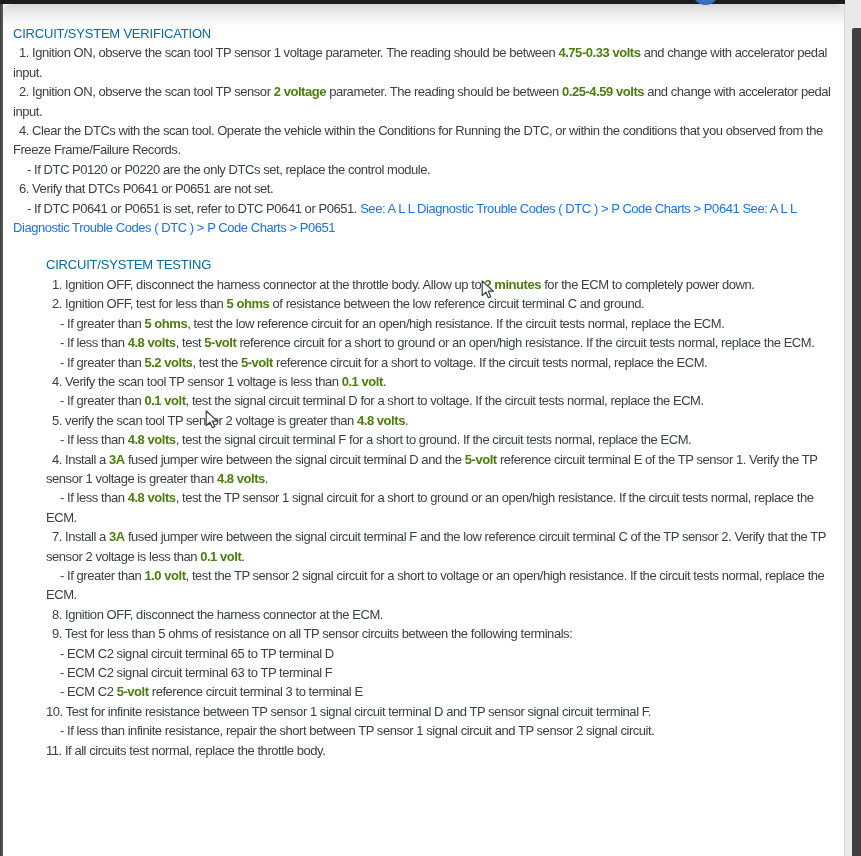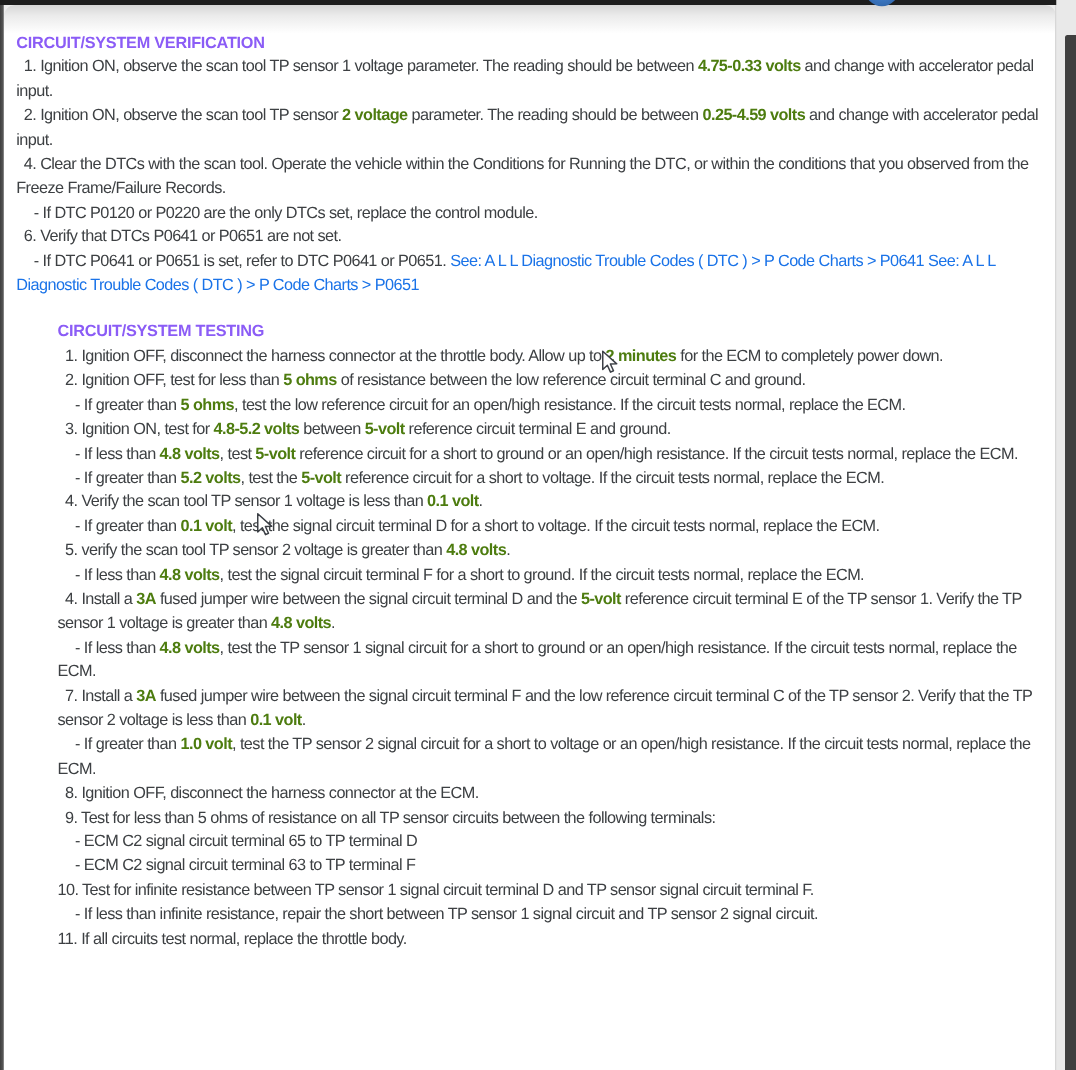--- a/index.html
+++ b/index.html
@@ -18,21 +18,21 @@
        background:radial-gradient(circle at 50% 35%, #78a9e0 0%, #3b76c0 55%, #2a5d9e 100%);z-index:6;}
   
   .panel{position:absolute;left:3px;top:4px;right:16px;bottom:0;background:#ffffff;
          border-top-left-radius:9px;border-top-right-radius:9px;z-index:1;}
   .top-shade{position:absolute;left:0;top:0;right:0;height:24px;
          background:linear-gradient(to bottom,#d6d6d6 0%,#ebebeb 35%,#ffffff 95%);
          border-top-left-radius:9px;border-top-right-radius:9px;}
   
   .doc{position:absolute;left:13px;top:24px;width:830px;
        font-size:13px;letter-spacing:-0.45px;line-height:19.4px;color:#3d4043;z-index:2;}
-  .hd{font-weight:700;color:#8b5cf6;letter-spacing:-0.2px;}
+  .hd{font-weight:400;color:#0369a1;letter-spacing:-0.2px;}
   .sec + .sec{margin-top:18px;margin-left:33px;}
   p.ln{margin:0;text-indent:6px;}
   p.num2{text-indent:0;}
   p.sub{text-indent:14px;}
   p.sub2{text-indent:26px;}
   .b{font-weight:700;color:#4d7c0f;}
   .lnk{color:#1a73e8;cursor:pointer;}
   
   .cursor{position:absolute;z-index:20;pointer-events:none;}
 </style>
@@ -57,35 +57,35 @@
       <p class="ln num"><span>4. Clear the DTCs with the scan tool. Operate the vehicle within the Conditions for Running the DTC, or within the conditions that you observed from the Freeze Frame/Failure Records.</span></p>
       <p class="ln sub"><span>- If DTC P0120 or P0220 are the only DTCs set, replace the control module.</span></p>
       <p class="ln num"><span>6. Verify that DTCs P0641 or P0651 are not set.</span></p>
       <p class="ln sub"><span>- If DTC P0641 or P0651 is set, refer to DTC P0641 or P0651. </span><span class="lnk">See: A L L Diagnostic Trouble Codes ( DTC ) &gt; P Code Charts &gt; P0641 See: A L L Diagnostic Trouble Codes ( DTC ) &gt; P Code Charts &gt; P0651</span></p>
     </section>
     <section class="sec">
       <div class="hd">CIRCUIT/SYSTEM TESTING</div>
       <p class="ln num"><span>1. Ignition OFF, disconnect the harness connector at the throttle body. Allow up to </span><span class="b">2 minutes</span><span> for the ECM to completely power down.</span></p>
       <p class="ln num"><span>2. Ignition OFF, test for less than </span><span class="b">5 ohms</span><span> of resistance between the low reference circuit terminal C and ground.</span></p>
       <p class="ln sub"><span>- If greater than </span><span class="b">5 ohms</span><span>, test the low reference circuit for an open/high resistance. If the circuit tests normal, replace the ECM.</span></p>
-      <p class="ln num"><span>3. Ignition ON, test for </span><span class="b">4.8-5.2 volts</span><span> between </span><span class="b">5-volt</span><span> reference circuit terminal E and ground.</span></p>
       <p class="ln sub"><span>- If less than </span><span class="b">4.8 volts</span><span>, test </span><span class="b">5-volt</span><span> reference circuit for a short to ground or an open/high resistance. If the circuit tests normal, replace the ECM.</span></p>
       <p class="ln sub"><span>- If greater than </span><span class="b">5.2 volts</span><span>, test the </span><span class="b">5-volt</span><span> reference circuit for a short to voltage. If the circuit tests normal, replace the ECM.</span></p>
       <p class="ln num"><span>4. Verify the scan tool TP sensor 1 voltage is less than </span><span class="b">0.1 volt</span><span>.</span></p>
       <p class="ln sub"><span>- If greater than </span><span class="b">0.1 volt</span><span>, test the signal circuit terminal D for a short to voltage. If the circuit tests normal, replace the ECM.</span></p>
       <p class="ln num"><span>5. verify the scan tool TP sensor 2 voltage is greater than </span><span class="b">4.8 volts</span><span>.</span></p>
       <p class="ln sub"><span>- If less than </span><span class="b">4.8 volts</span><span>, test the signal circuit terminal F for a short to ground. If the circuit tests normal, replace the ECM.</span></p>
       <p class="ln num"><span>4. Install a </span><span class="b">3A</span><span> fused jumper wire between the signal circuit terminal D and the </span><span class="b">5-volt</span><span> reference circuit terminal E of the TP sensor 1. Verify the TP sensor 1 voltage is greater than </span><span class="b">4.8 volts</span><span>.</span></p>
       <p class="ln sub"><span>- If less than </span><span class="b">4.8 volts</span><span>, test the TP sensor 1 signal circuit for a short to ground or an open/high resistance. If the circuit tests normal, replace the ECM.</span></p>
       <p class="ln num"><span>7. Install a </span><span class="b">3A</span><span> fused jumper wire between the signal circuit terminal F and the low reference circuit terminal C of the TP sensor 2. Verify that the TP sensor 2 voltage is less than </span><span class="b">0.1 volt</span><span>.</span></p>
       <p class="ln sub"><span>- If greater than </span><span class="b">1.0 volt</span><span>, test the TP sensor 2 signal circuit for a short to voltage or an open/high resistance. If the circuit tests normal, replace the ECM.</span></p>
       <p class="ln num"><span>8. Ignition OFF, disconnect the harness connector at the ECM.</span></p>
       <p class="ln num"><span>9. Test for less than 5 ohms of resistance on all TP sensor circuits between the following terminals:</span></p>
       <p class="ln sub"><span>- ECM C2 signal circuit terminal 65 to TP terminal D</span></p>
       <p class="ln sub"><span>- ECM C2 signal circuit terminal 63 to TP terminal F</span></p>
+      <p class="ln sub"><span>- ECM C2 </span><span class="b">5-volt</span><span> reference circuit terminal 3 to terminal E</span></p>
       <p class="ln num2"><span>10. Test for infinite resistance between TP sensor 1 signal circuit terminal D and TP sensor signal circuit terminal F.</span></p>
       <p class="ln sub"><span>- If less than infinite resistance, repair the short between TP sensor 1 signal circuit and TP sensor 2 signal circuit.</span></p>
       <p class="ln num2"><span>11. If all circuits test normal, replace the throttle body.</span></p>
     </section>
   </div>
 
 <svg class="cursor" id="cursor-0" width="15" height="21" viewBox="0 0 15 21" style="left: 481px; top: 280px;">
   <path d="M1.2,1 L1.2,15.6 L4.9,12.2 L7.4,17.7 L9.8,16.6 L7.3,11.2 L12.4,11.1 Z" fill="#ffffff" stroke="#3c4046" stroke-width="1.2" stroke-linejoin="round"></path>
 </svg>
 <svg class="cursor" id="cursor-1" width="15" height="21" viewBox="0 0 15 21" style="left: 205px; top: 410px;">

